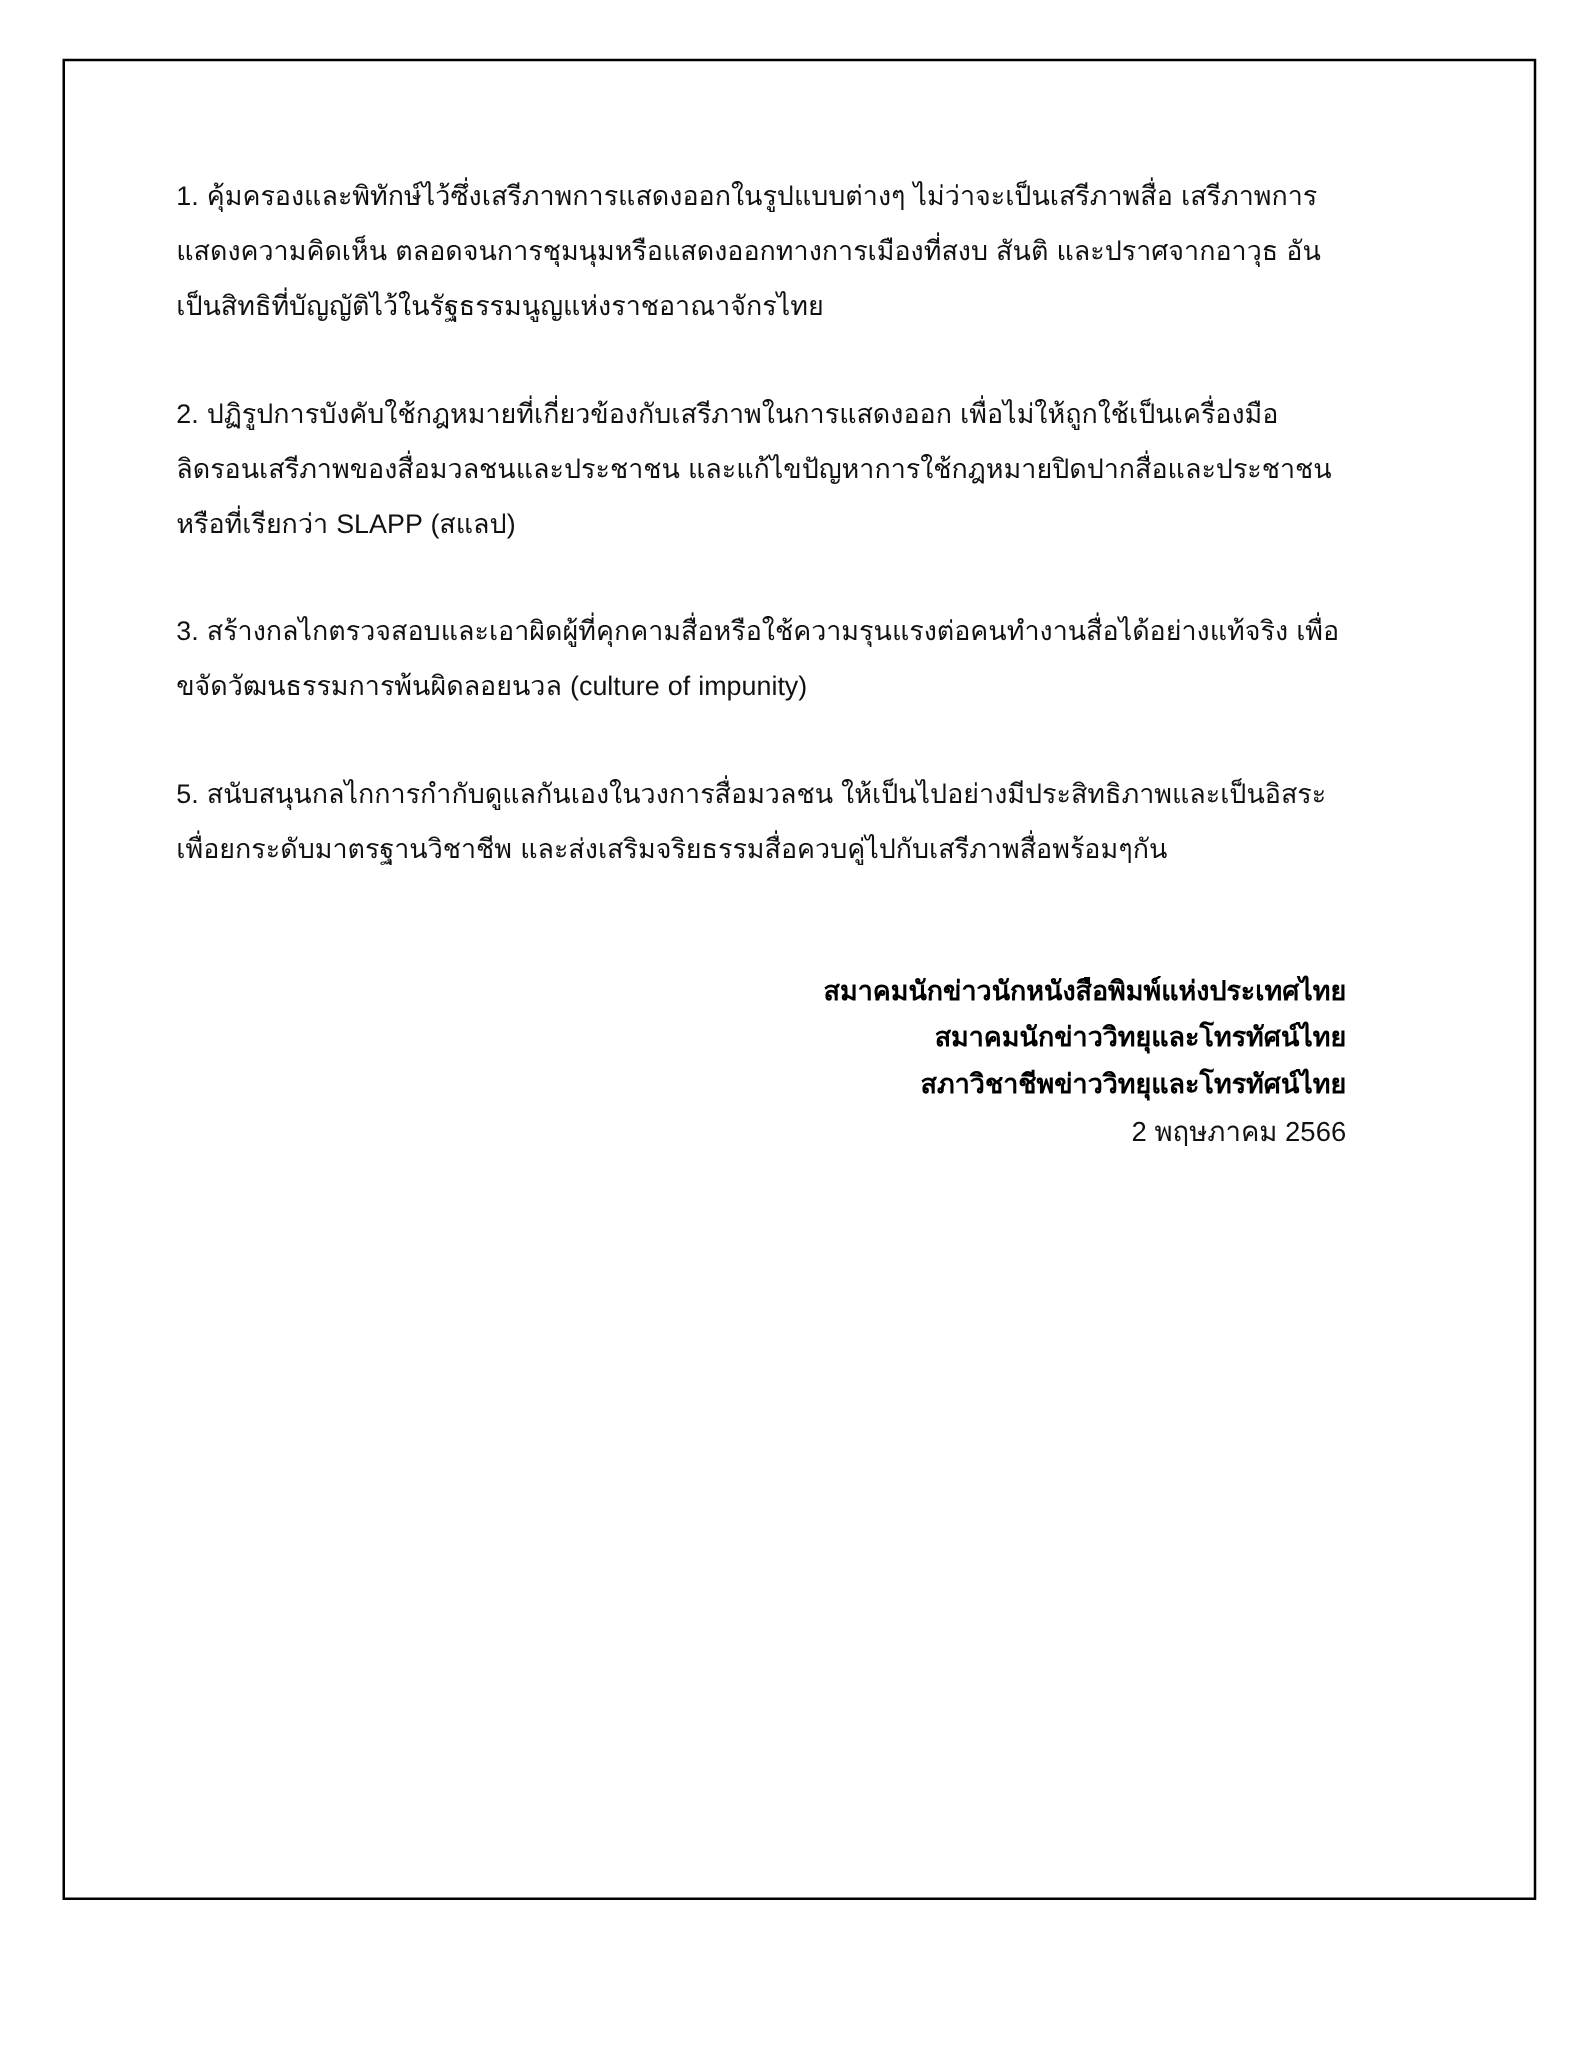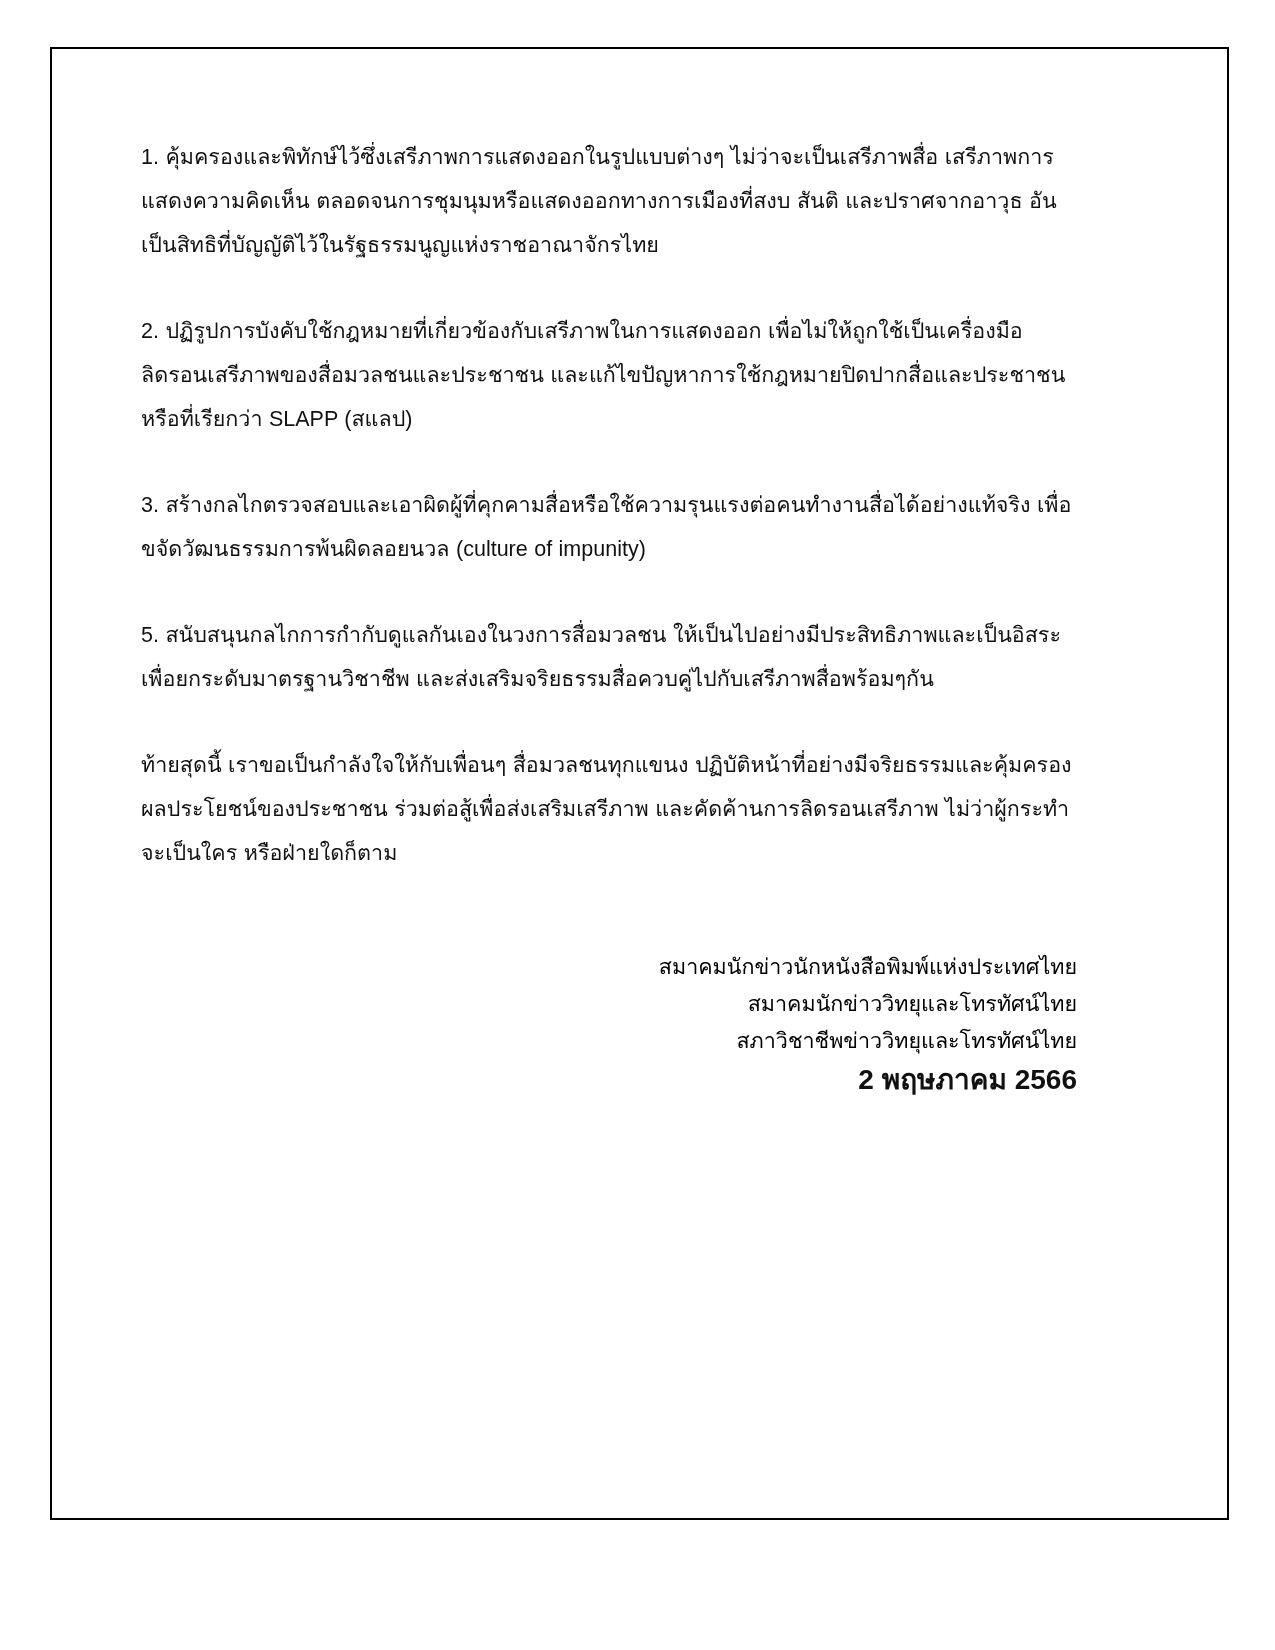--- a/index.html
+++ b/index.html
@@ -49,45 +49,44 @@
   .spacer-before-sig {
     height: 74px;
   }
   .signature-block {
     text-align: right;
     width: 936px;
   }
   .sig-line {
     font-size: 21.5px;
     line-height: 37px;
-    font-weight: normal;
+    font-weight: bold;
     color: #000000;
   }
   .sig-date {
-    font-size: 28px;
+    font-size: 22px;
     line-height: 37px;
-    font-weight: bold;
+    font-weight: normal;
     color: #111111;
     margin-top: 1px;
   }
 </style>
 </head>
 <body>
 
 <div class="page">
 
   <div class="page-border"></div>
 
   <div class="content">
 
     <p class="para">1. คุ้มครองและพิทักษ์ไว้ซึ่งเสรีภาพการแสดงออกในรูปแบบต่างๆ ไม่ว่าจะเป็นเสรีภาพสื่อ เสรีภาพการแสดงความคิดเห็น ตลอดจนการชุมนุมหรือแสดงออกทางการเมืองที่สงบ สันติ และปราศจากอาวุธ อันเป็นสิทธิที่บัญญัติไว้ในรัฐธรรมนูญแห่งราชอาณาจักรไทย</p>
     <p class="para">2. ปฏิรูปการบังคับใช้กฎหมายที่เกี่ยวข้องกับเสรีภาพในการแสดงออก เพื่อไม่ให้ถูกใช้เป็นเครื่องมือลิดรอนเสรีภาพของสื่อมวลชนและประชาชน และแก้ไขปัญหาการใช้กฎหมายปิดปากสื่อและประชาชน หรือที่เรียกว่า SLAPP (สแลป)</p>
     <p class="para">3. สร้างกลไกตรวจสอบและเอาผิดผู้ที่คุกคามสื่อหรือใช้ความรุนแรงต่อคนทำงานสื่อได้อย่างแท้จริง เพื่อขจัดวัฒนธรรมการพ้นผิดลอยนวล (culture of impunity)</p>
     <p class="para">5. สนับสนุนกลไกการกำกับดูแลกันเองในวงการสื่อมวลชน ให้เป็นไปอย่างมีประสิทธิภาพและเป็นอิสระ เพื่อยกระดับมาตรฐานวิชาชีพ และส่งเสริมจริยธรรมสื่อควบคู่ไปกับเสรีภาพสื่อพร้อมๆกัน</p>
-    <p class="para">ท้ายสุดนี้ เราขอเป็นกำลังใจให้กับเพื่อนๆ สื่อมวลชนทุกแขนง ปฏิบัติหน้าที่อย่างมีจริยธรรมและคุ้มครองผลประโยชน์ของประชาชน ร่วมต่อสู้เพื่อส่งเสริมเสรีภาพ และคัดค้านการลิดรอนเสรีภาพ ไม่ว่าผู้กระทำจะเป็นใคร หรือฝ่ายใดก็ตาม</p>
 
     <div class="spacer-before-sig"></div>
 
     <div class="signature-block">
       <div class="sig-line">สมาคมนักข่าวนักหนังสือพิมพ์แห่งประเทศไทย</div>
       <div class="sig-line">สมาคมนักข่าววิทยุและโทรทัศน์ไทย</div>
       <div class="sig-line">สภาวิชาชีพข่าววิทยุและโทรทัศน์ไทย</div>
       <div class="sig-date">2 พฤษภาคม 2566</div>
     </div>
 

